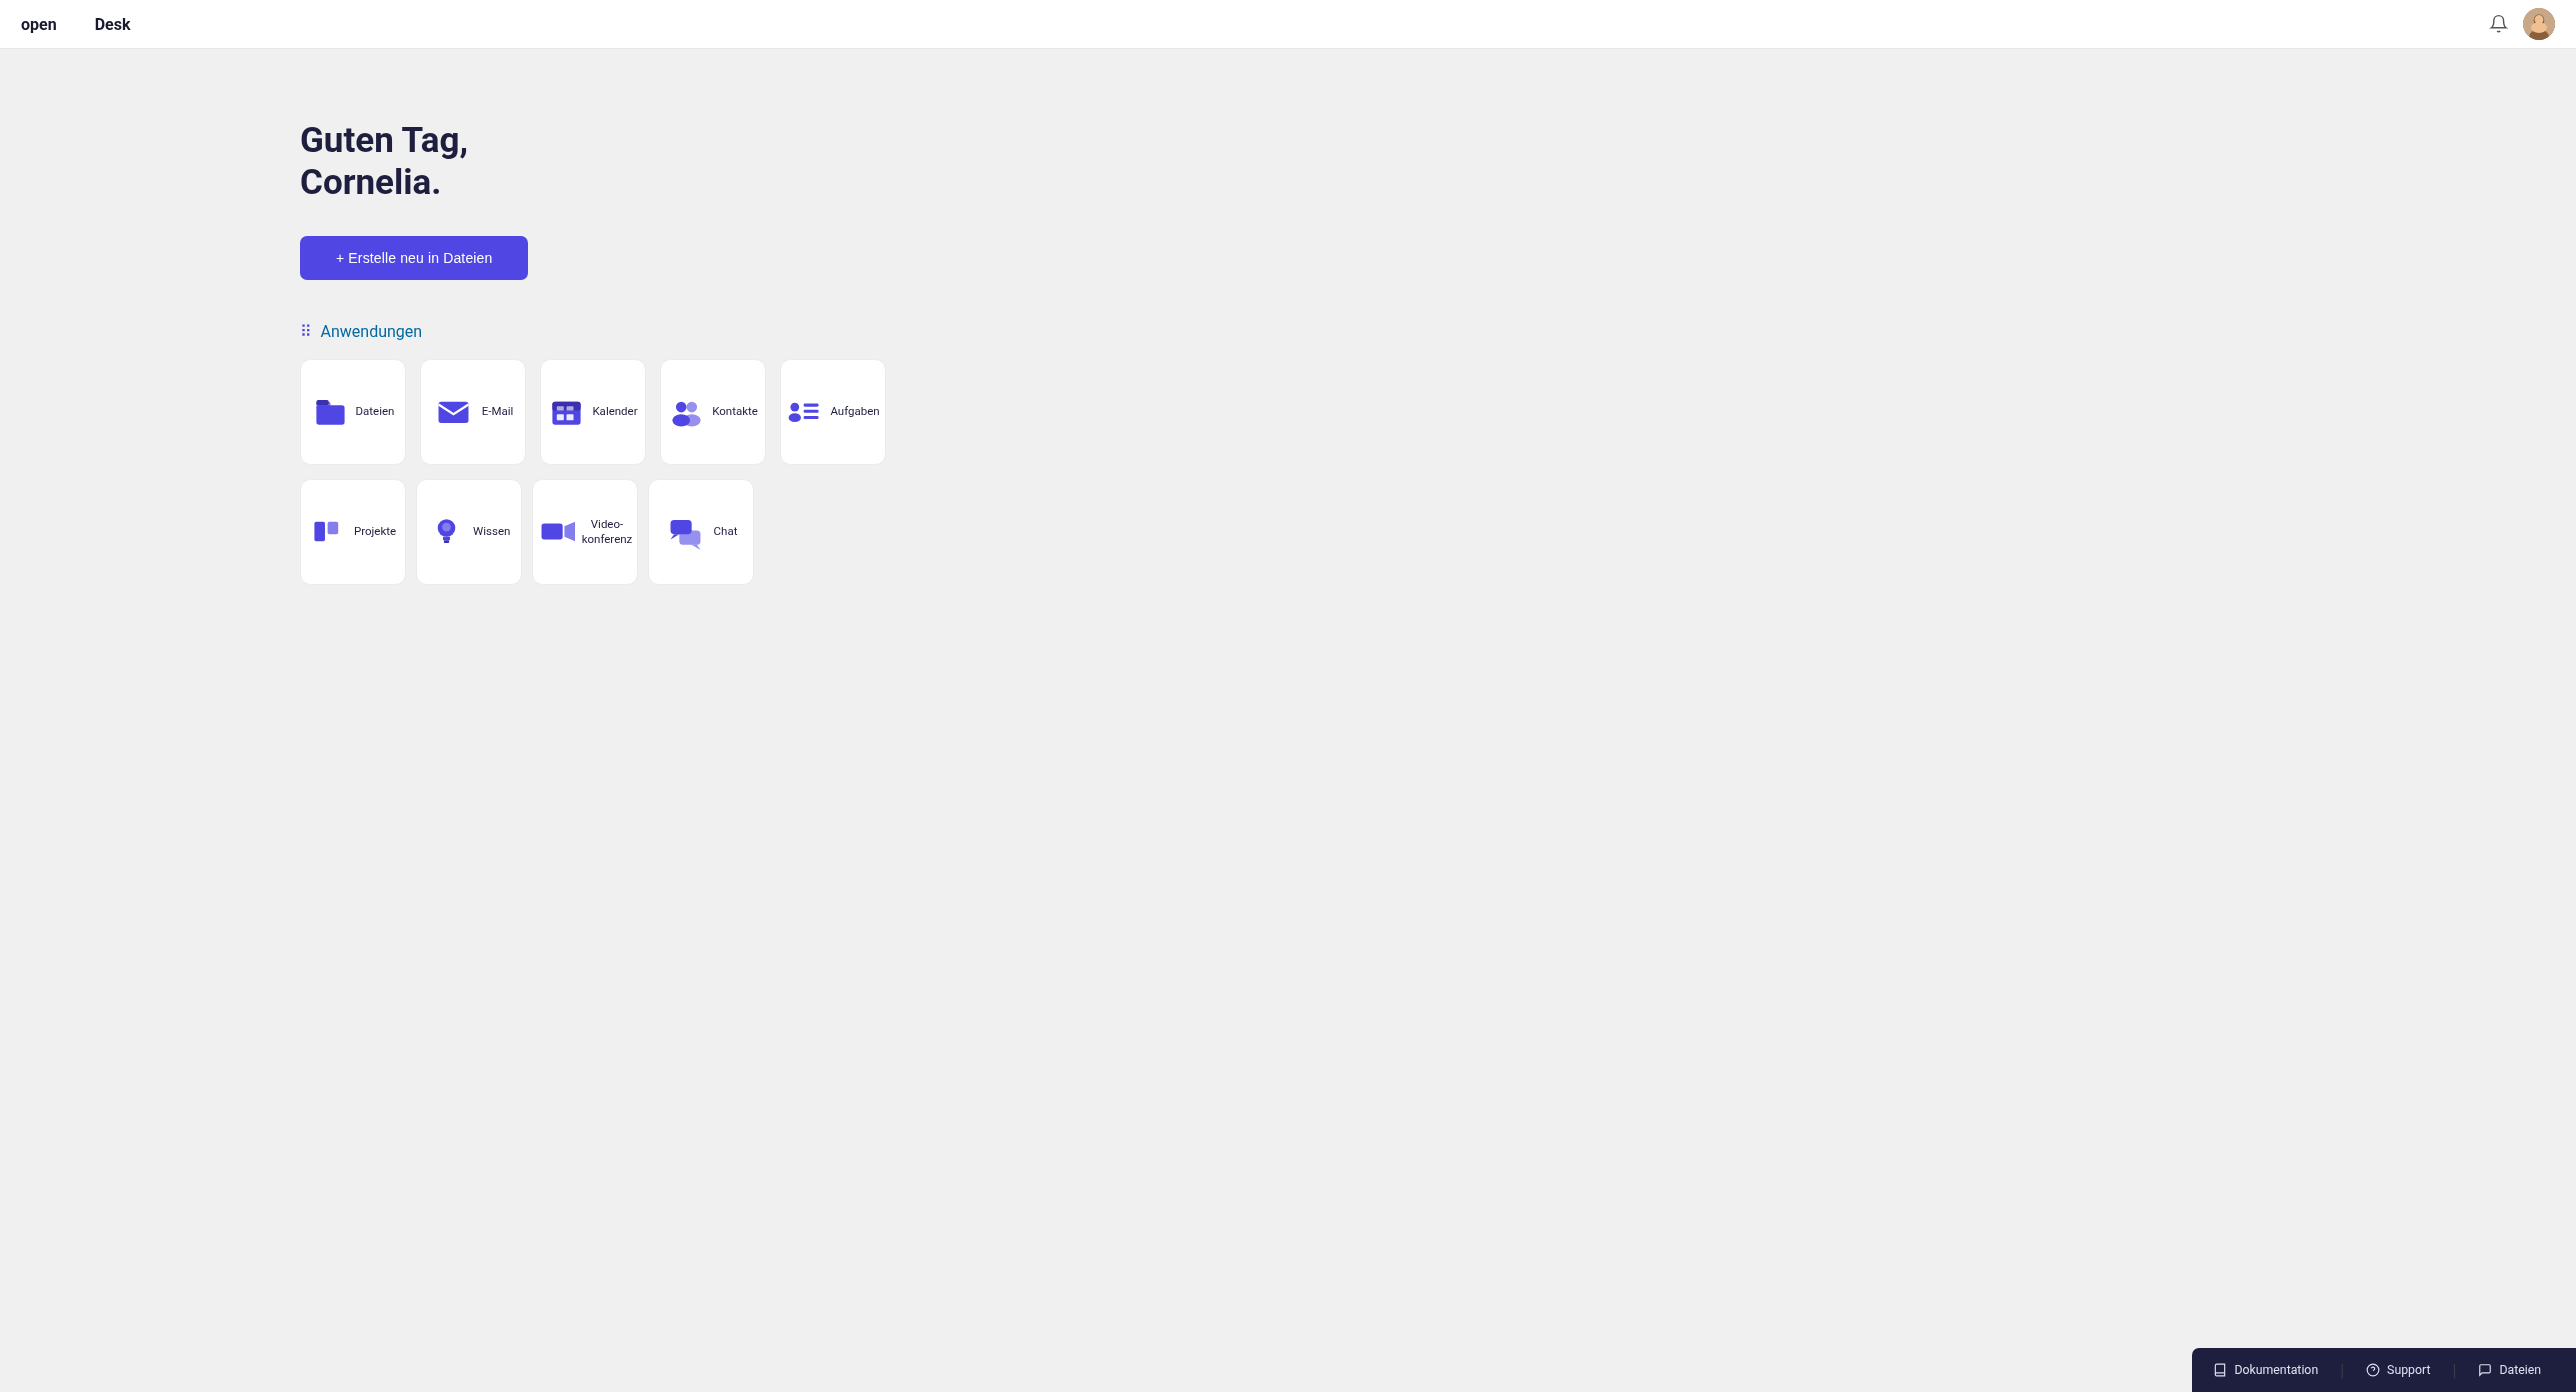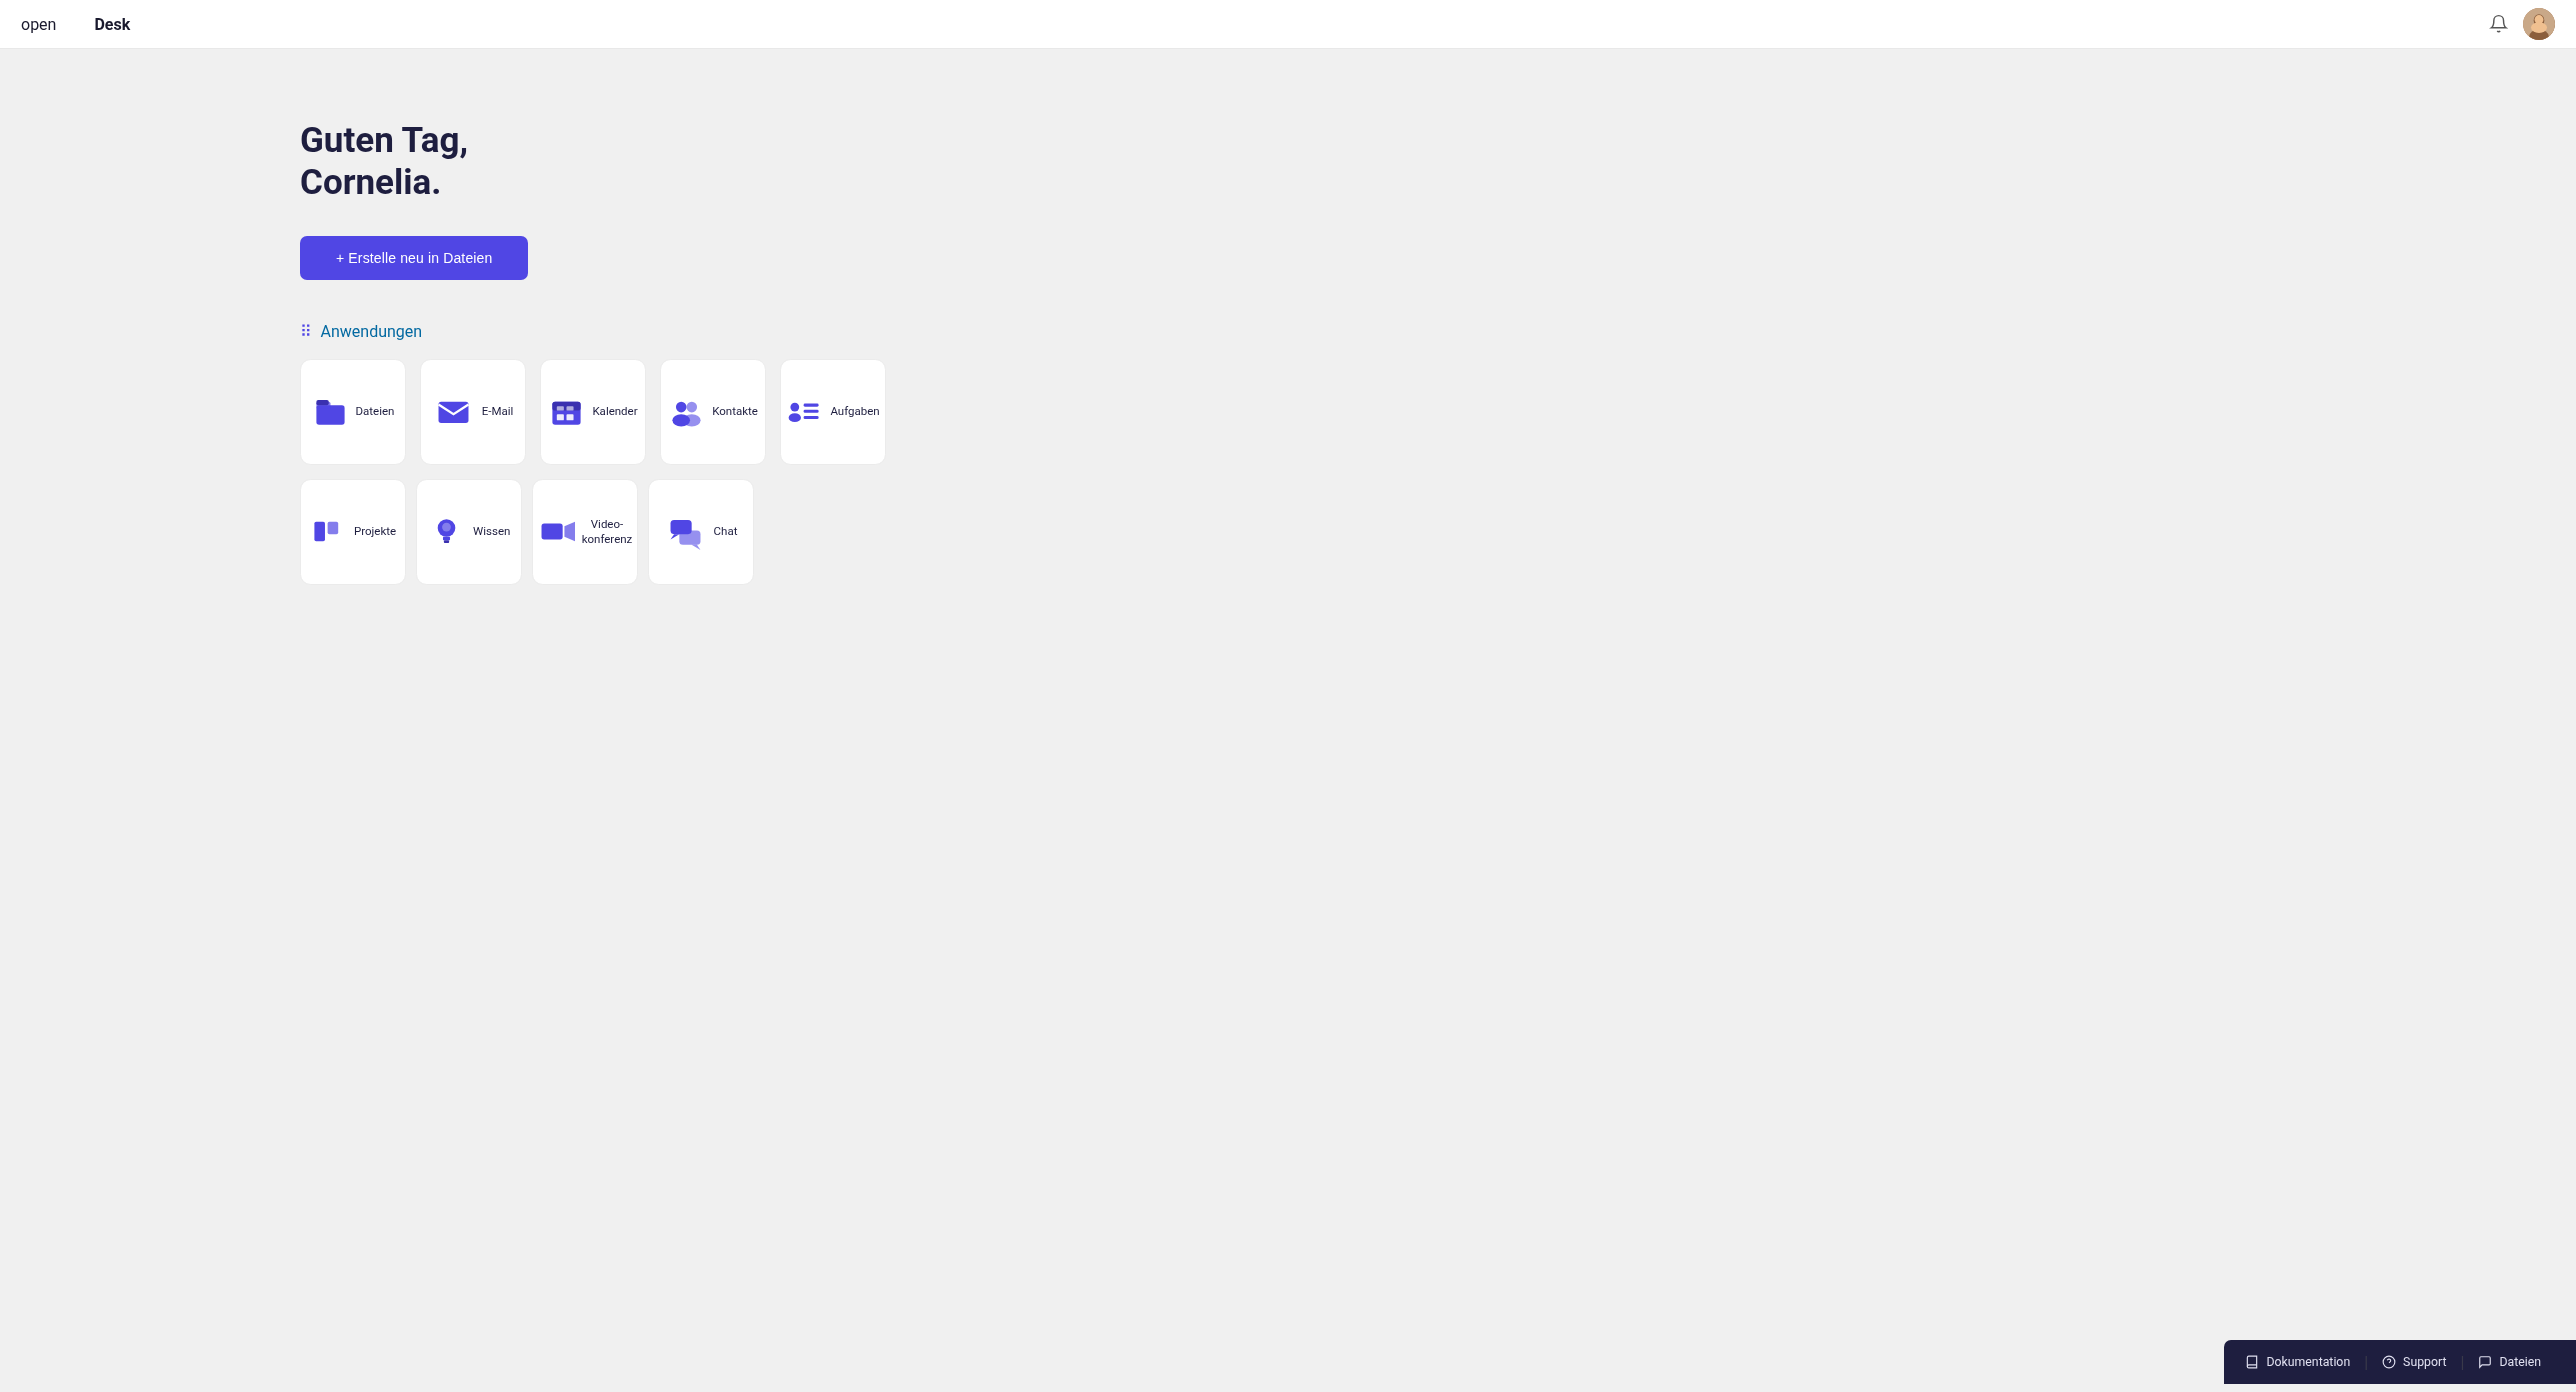--- a/index.html
+++ b/index.html
@@ -27,21 +27,21 @@
       z-index: 100;
     }
 
     .logo {
       font-size: 16px;
       color: #1a1a2e;
       letter-spacing: 0;
     }
 
     .logo span {
-      font-weight: 400;
+      font-weight: 700;
     }
 
     .logo strong {
       font-weight: 700;
       padding-left: 38px;
     }
 
     .header-right {
       display: flex;
       align-items: center;
@@ -191,27 +191,27 @@
     .apps-row2 {
       display: grid;
       grid-template-columns: repeat(4, 106px);
       gap: 10px;
       margin-top: 14px;
     }
 
     
     .footer-bar {
       position: fixed;
-      bottom: 8px;
+      bottom: 0;
       right: 0;
       background: #1e1e3f;
       color: #fff;
       display: flex;
       align-items: center;
-      gap: 0;
+      gap: 8px;
       padding: 12.3px 21px;
       border-radius: 7px 0 0 0;
     }
 
     .footer-item {
       display: flex;
       align-items: center;
       gap: 7px;
       cursor: pointer;
       font-size: 12.3px;

